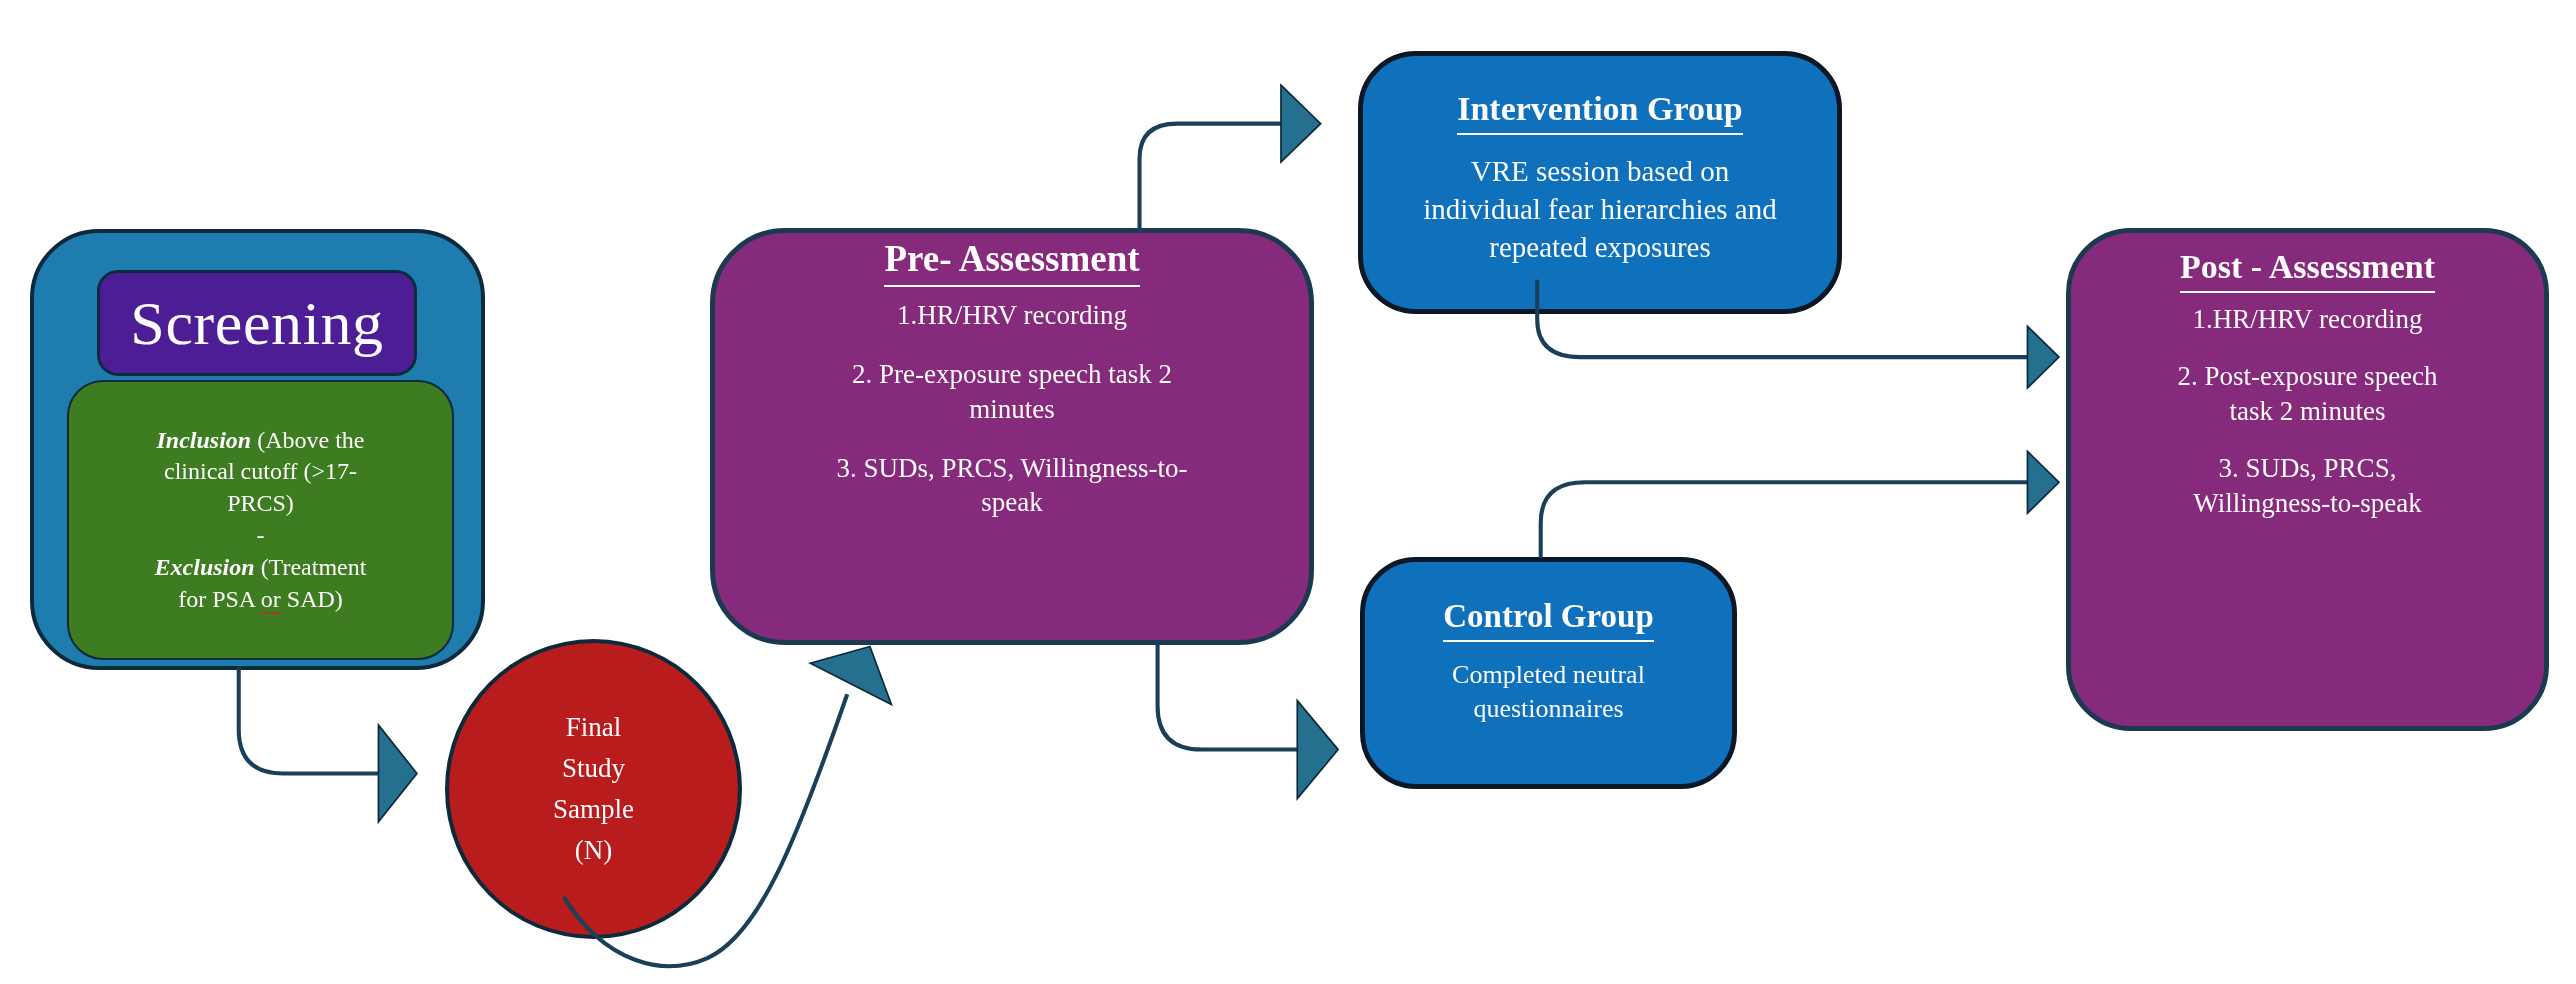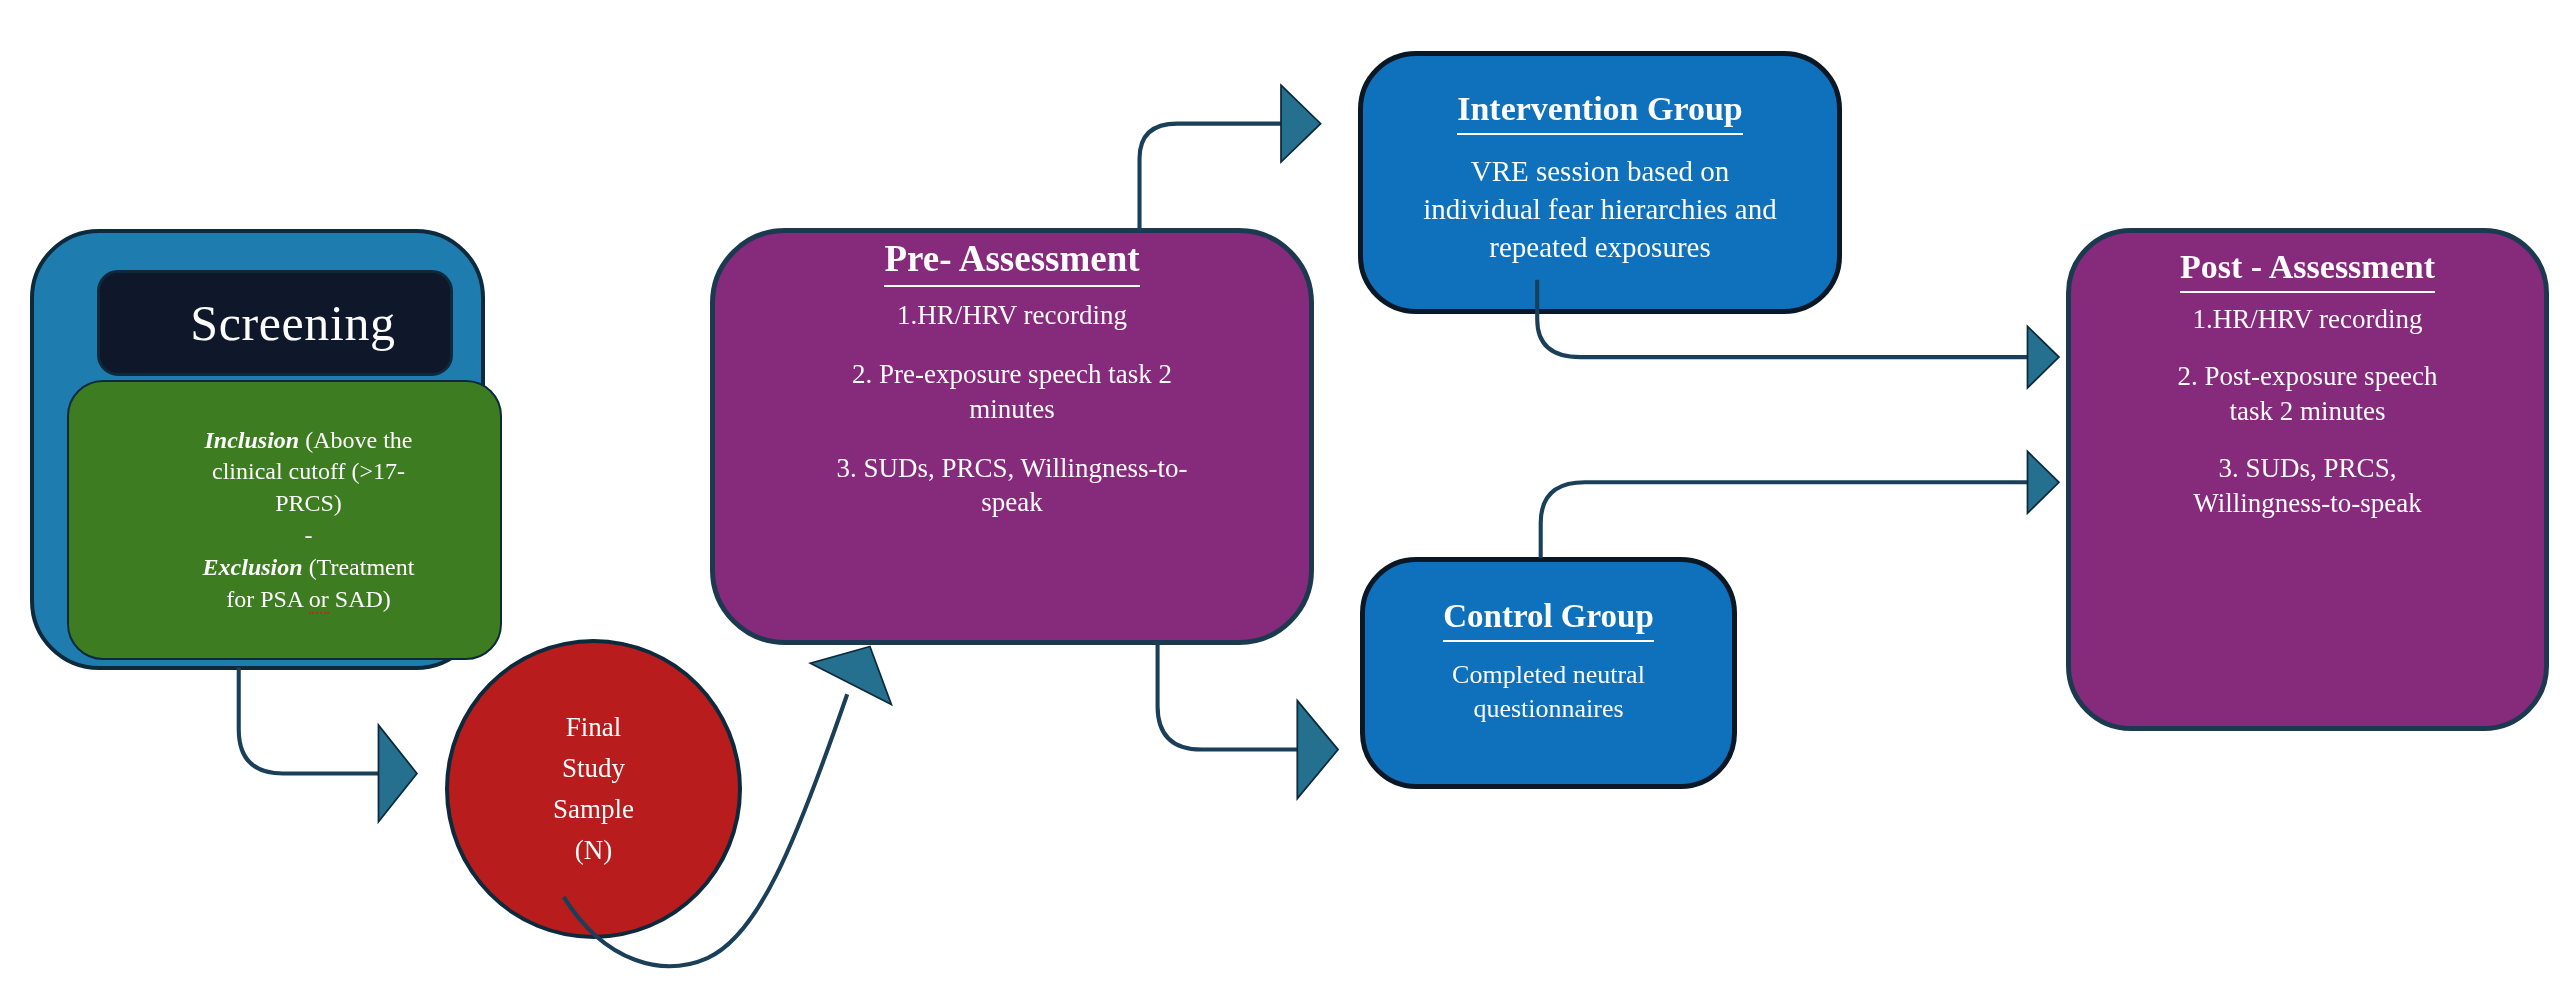--- a/index.html
+++ b/index.html
@@ -20,35 +20,34 @@
 
   
   .screening-outer {
     left: 30px; top: 229px; width: 455px; height: 441px;
     background: #1E7CAE;
     border: 4.1px solid #0D2A3D;
     border-radius: 69px;
   }
   .screening-title {
     position: absolute; left: 63px; top: 37px; width: 314px; height: 100px;
-    background: #0f172a;
+    background: #4c1d95;
     border: 3.5px solid #0D2A3D;
     border-radius: 21px;
     display: flex; align-items: center; justify-content: center;
-    font-size: 50px;
+    font-size: 62px;
     letter-spacing: 0.6px;
-    padding-left: 36px;
   }
   .criteria-box {
     position: absolute; left: 33px; top: 147px; width: 383px; height: 276px;
     background: #3E7C21;
     border: 2.9px solid #0D2A3D;
     border-radius: 36px;
     display: flex; flex-direction: column; align-items: center; justify-content: center;
-    font-size: 24px; line-height: 1.3; padding-left: 48px;
+    font-size: 24px; line-height: 1.3;
   }
   .criteria-box p { margin: 0 auto; max-width: 239px; }
   .criteria-box .dash { margin: 1.2px auto; }
   .bold-italic { font-weight: bold; font-style: italic; }
   .squiggle { border-bottom: 2.3px dotted #cc2222; margin-top: 40px; }
 
   
   .final-circle {
     left: 445px; top: 639px; width: 297px; height: 300px;
     background: #b91c1c;

